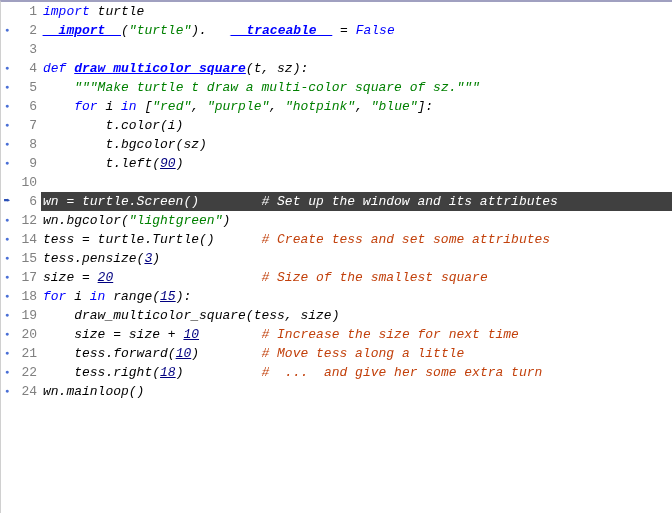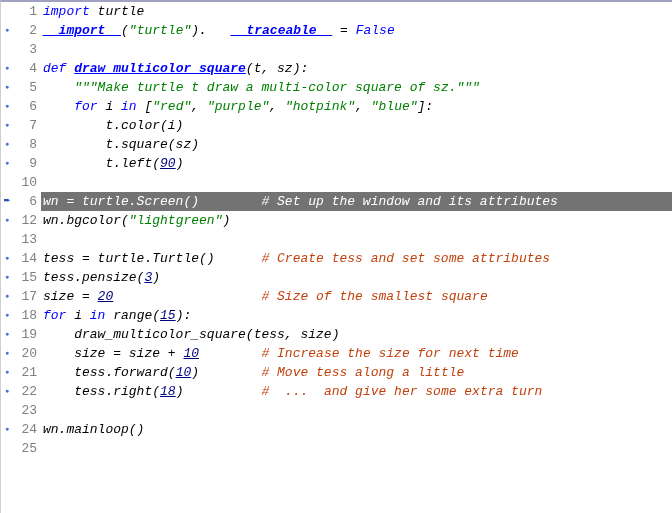--- a/index.html
+++ b/index.html
@@ -51,21 +51,21 @@
     text-align: right;
     color: #808080;
     font-style: normal;
     padding-right: 4px;
   }
   .code {
     flex: 1;
     padding-left: 2px;
   }
   .highlighted .code {
-    background: #737373;
+    background: #404040;
     color: #ffffff;
   }
   .highlighted .kw, .highlighted .str, .highlighted .fn, .highlighted .num,
   .highlighted .plain, .highlighted .comment {
     color: #ffffff !important;
   }
   .kw { color: #0000ff; }
   .str { color: #008000; }
   .fn { color: #0000ff; font-weight: bold; text-decoration: underline; }
   .num { color: #000080; text-decoration: underline; }
@@ -77,30 +77,27 @@
 <body>
 
 <div class="editor">
     <div class="line"><span class="marker"></span><span class="lineno">1</span><span class="code"><span class="kw">import</span><span class="plain"> turtle</span></span></div>
     <div class="line"><span class="marker">●</span><span class="lineno">2</span><span class="code"><span class="fn">__import__</span><span class="plain">(</span><span class="str">"turtle"</span><span class="plain">).</span><span class="fn bold">__traceable__</span><span class="plain"> = </span><span class="kw">False</span></span></div>
     <div class="line"><span class="marker"></span><span class="lineno">3</span><span class="code"></span></div>
     <div class="line"><span class="marker">●</span><span class="lineno">4</span><span class="code"><span class="kw">def </span><span class="fn">draw_multicolor_square</span><span class="plain">(t, sz):</span></span></div>
     <div class="line"><span class="marker">●</span><span class="lineno">5</span><span class="code"><span class="plain">    </span><span class="str">"""Make turtle t draw a multi-color square of sz."""</span></span></div>
     <div class="line"><span class="marker">●</span><span class="lineno">6</span><span class="code"><span class="plain">    </span><span class="kw">for</span><span class="plain"> i </span><span class="kw">in</span><span class="plain"> [</span><span class="str">"red"</span><span class="plain">, </span><span class="str">"purple"</span><span class="plain">, </span><span class="str">"hotpink"</span><span class="plain">, </span><span class="str">"blue"</span><span class="plain">]:</span></span></div>
     <div class="line"><span class="marker">●</span><span class="lineno">7</span><span class="code"><span class="plain">        t.color(i)</span></span></div>
-    <div class="line"><span class="marker">●</span><span class="lineno">8</span><span class="code"><span class="plain">        t.square(sz)</span></span></div>
+    <div class="line"><span class="marker">●</span><span class="lineno">8</span><span class="code"><span class="plain">        t.bgcolor(sz)</span></span></div>
     <div class="line"><span class="marker">●</span><span class="lineno">9</span><span class="code"><span class="plain">        t.left(</span><span class="num">90</span><span class="plain">)</span></span></div>
     <div class="line"><span class="marker"></span><span class="lineno">10</span><span class="code"></span></div>
     <div class="line highlighted"><span class="arrow">➨</span><span class="lineno">6</span><span class="code"><span class="plain">wn = turtle.Screen()        </span><span class="comment"># Set up the window and its attributes</span></span></div>
     <div class="line"><span class="marker">●</span><span class="lineno">12</span><span class="code"><span class="plain">wn.bgcolor(</span><span class="str">"lightgreen"</span><span class="plain">)</span></span></div>
-    <div class="line"><span class="marker"></span><span class="lineno">13</span><span class="code"></span></div>
     <div class="line"><span class="marker">●</span><span class="lineno">14</span><span class="code"><span class="plain">tess = turtle.Turtle()      </span><span class="comment"># Create tess and set some attributes</span></span></div>
     <div class="line"><span class="marker">●</span><span class="lineno">15</span><span class="code"><span class="plain">tess.pensize(</span><span class="num">3</span><span class="plain">)</span></span></div>
     <div class="line"><span class="marker">●</span><span class="lineno">17</span><span class="code"><span class="plain">size = </span><span class="num">20</span><span class="plain">                   </span><span class="comment"># Size of the smallest square</span></span></div>
     <div class="line"><span class="marker">●</span><span class="lineno">18</span><span class="code"><span class="kw">for</span><span class="plain"> i </span><span class="kw">in</span><span class="plain"> range(</span><span class="num">15</span><span class="plain">):</span></span></div>
     <div class="line"><span class="marker">●</span><span class="lineno">19</span><span class="code"><span class="plain">    draw_multicolor_square(tess, size)</span></span></div>
     <div class="line"><span class="marker">●</span><span class="lineno">20</span><span class="code"><span class="plain">    size = size + </span><span class="num">10</span><span class="plain">        </span><span class="comment"># Increase the size for next time</span></span></div>
     <div class="line"><span class="marker">●</span><span class="lineno">21</span><span class="code"><span class="plain">    tess.forward(</span><span class="num">10</span><span class="plain">)        </span><span class="comment"># Move tess along a little</span></span></div>
     <div class="line"><span class="marker">●</span><span class="lineno">22</span><span class="code"><span class="plain">    tess.right(</span><span class="num">18</span><span class="plain">)          </span><span class="comment">#  ...  and give her some extra turn</span></span></div>
-    <div class="line"><span class="marker"></span><span class="lineno">23</span><span class="code"></span></div>
     <div class="line"><span class="marker">●</span><span class="lineno">24</span><span class="code"><span class="plain">wn.mainloop()</span></span></div>
-    <div class="line"><span class="marker"></span><span class="lineno">25</span><span class="code"></span></div>
   </div>
 
 </body></html>

